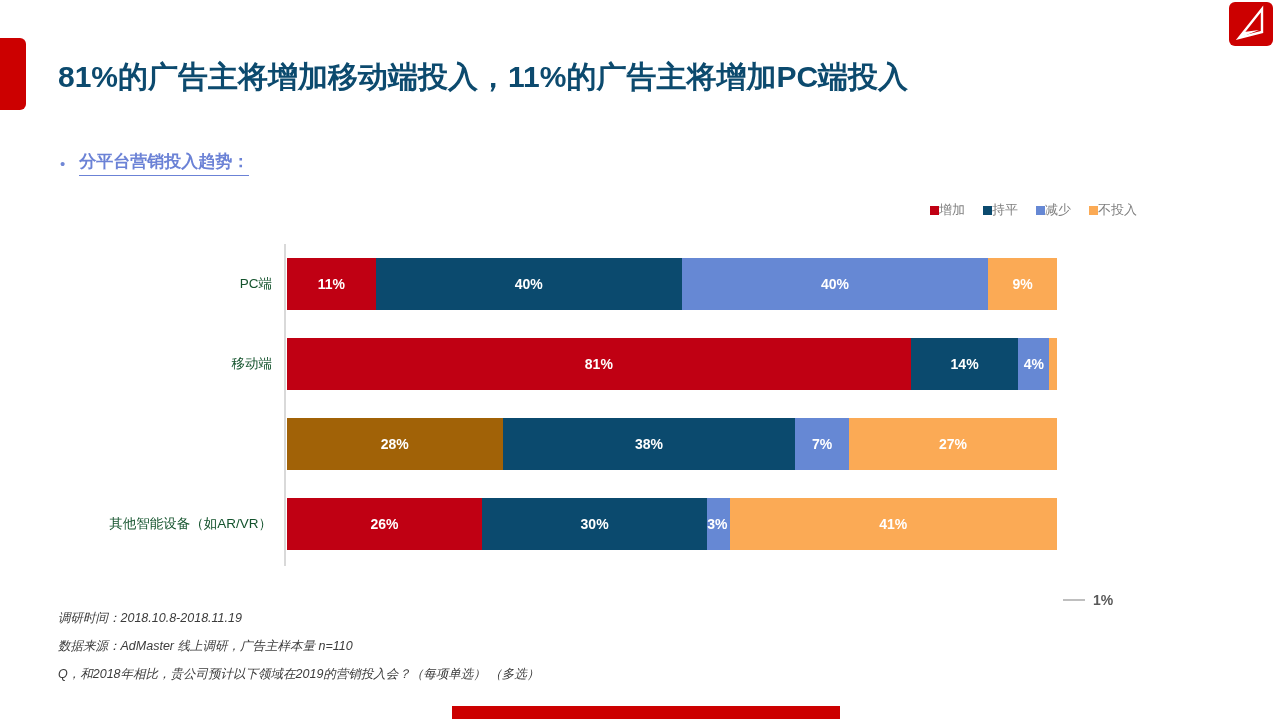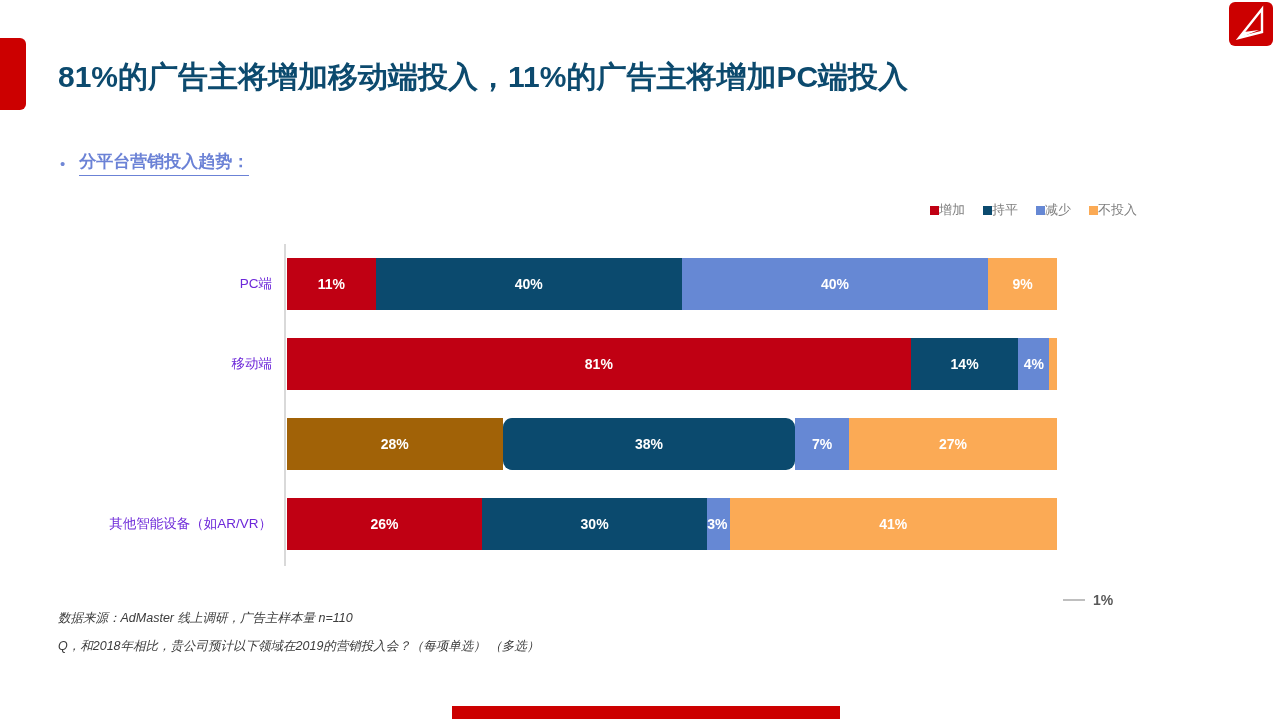--- a/index.html
+++ b/index.html
@@ -123,21 +123,21 @@
     left: 0;
     width: 1279px;
     height: 80px;
     display: flex;
     align-items: center;
   }
   .cat-label {
     width: 272px;
     text-align: right;
     font-size: 13.5px;
-    color: #6d28d9;
+    color: #14532d;
     padding-right: 0px;
     box-sizing: border-box;
     white-space: nowrap;
   }
   .bar-track {
     position: absolute;
     left: 287px;
     width: 770px;
     height: 52px;
     top: 14px;
@@ -273,21 +273,21 @@
           </div>
           <div class="seg" title="移动端 · 不投入 · 1%" style="width: 7.7px; background: rgb(251, 170, 85); position: relative;"></div>
         </div>
       </div>
       <div class="bar-row" style="top: 164px; justify-content: center;">
         <div class="cat-label">智能电视端</div>
         <div class="bar-track">
           <div class="seg" title="智能电视端 · 增加 · 28%" style="width: 215.6px; background: #a16207;">
             <span class="seg-label-clipped">28%</span>
           </div>
-          <div class="seg" title="智能电视端 · 持平 · 38%" style="width: 292.6px; background: rgb(11, 74, 110); border-radius: 9px;">
+          <div class="seg" title="智能电视端 · 持平 · 38%" style="width: 292.6px; background: rgb(11, 74, 110);">
             <span class="seg-label-clipped">38%</span>
           </div>
           <div class="seg" title="智能电视端 · 减少 · 7%" style="width: 53.9px; background: rgb(102, 136, 212);">
             <span class="seg-label-clipped">7%</span>
           </div>
           <div class="seg" title="智能电视端 · 不投入 · 27%" style="width: 207.9px; background: rgb(251, 170, 85);">
             <span class="seg-label-clipped">27%</span>
           </div>
         </div>
       </div>
@@ -310,17 +310,18 @@
       </div>
     </div>
 
   <div class="callout">
     <span class="callout-line"></span>
     <span class="callout-text">1%</span>
   </div>
 </div>
 
 <div class="footnotes">
+  <div class="footnote">调研时间：2018.10.8-2018.11.19</div>
   <div class="footnote">数据来源：AdMaster 线上调研，广告主样本量 n=110</div>
   <div class="footnote">Q，和2018年相比，贵公司预计以下领域在2019的营销投入会？（每项单选） （多选）</div>
 </div>
 
 <div class="bottom-bar"></div>
 
 </body></html>

